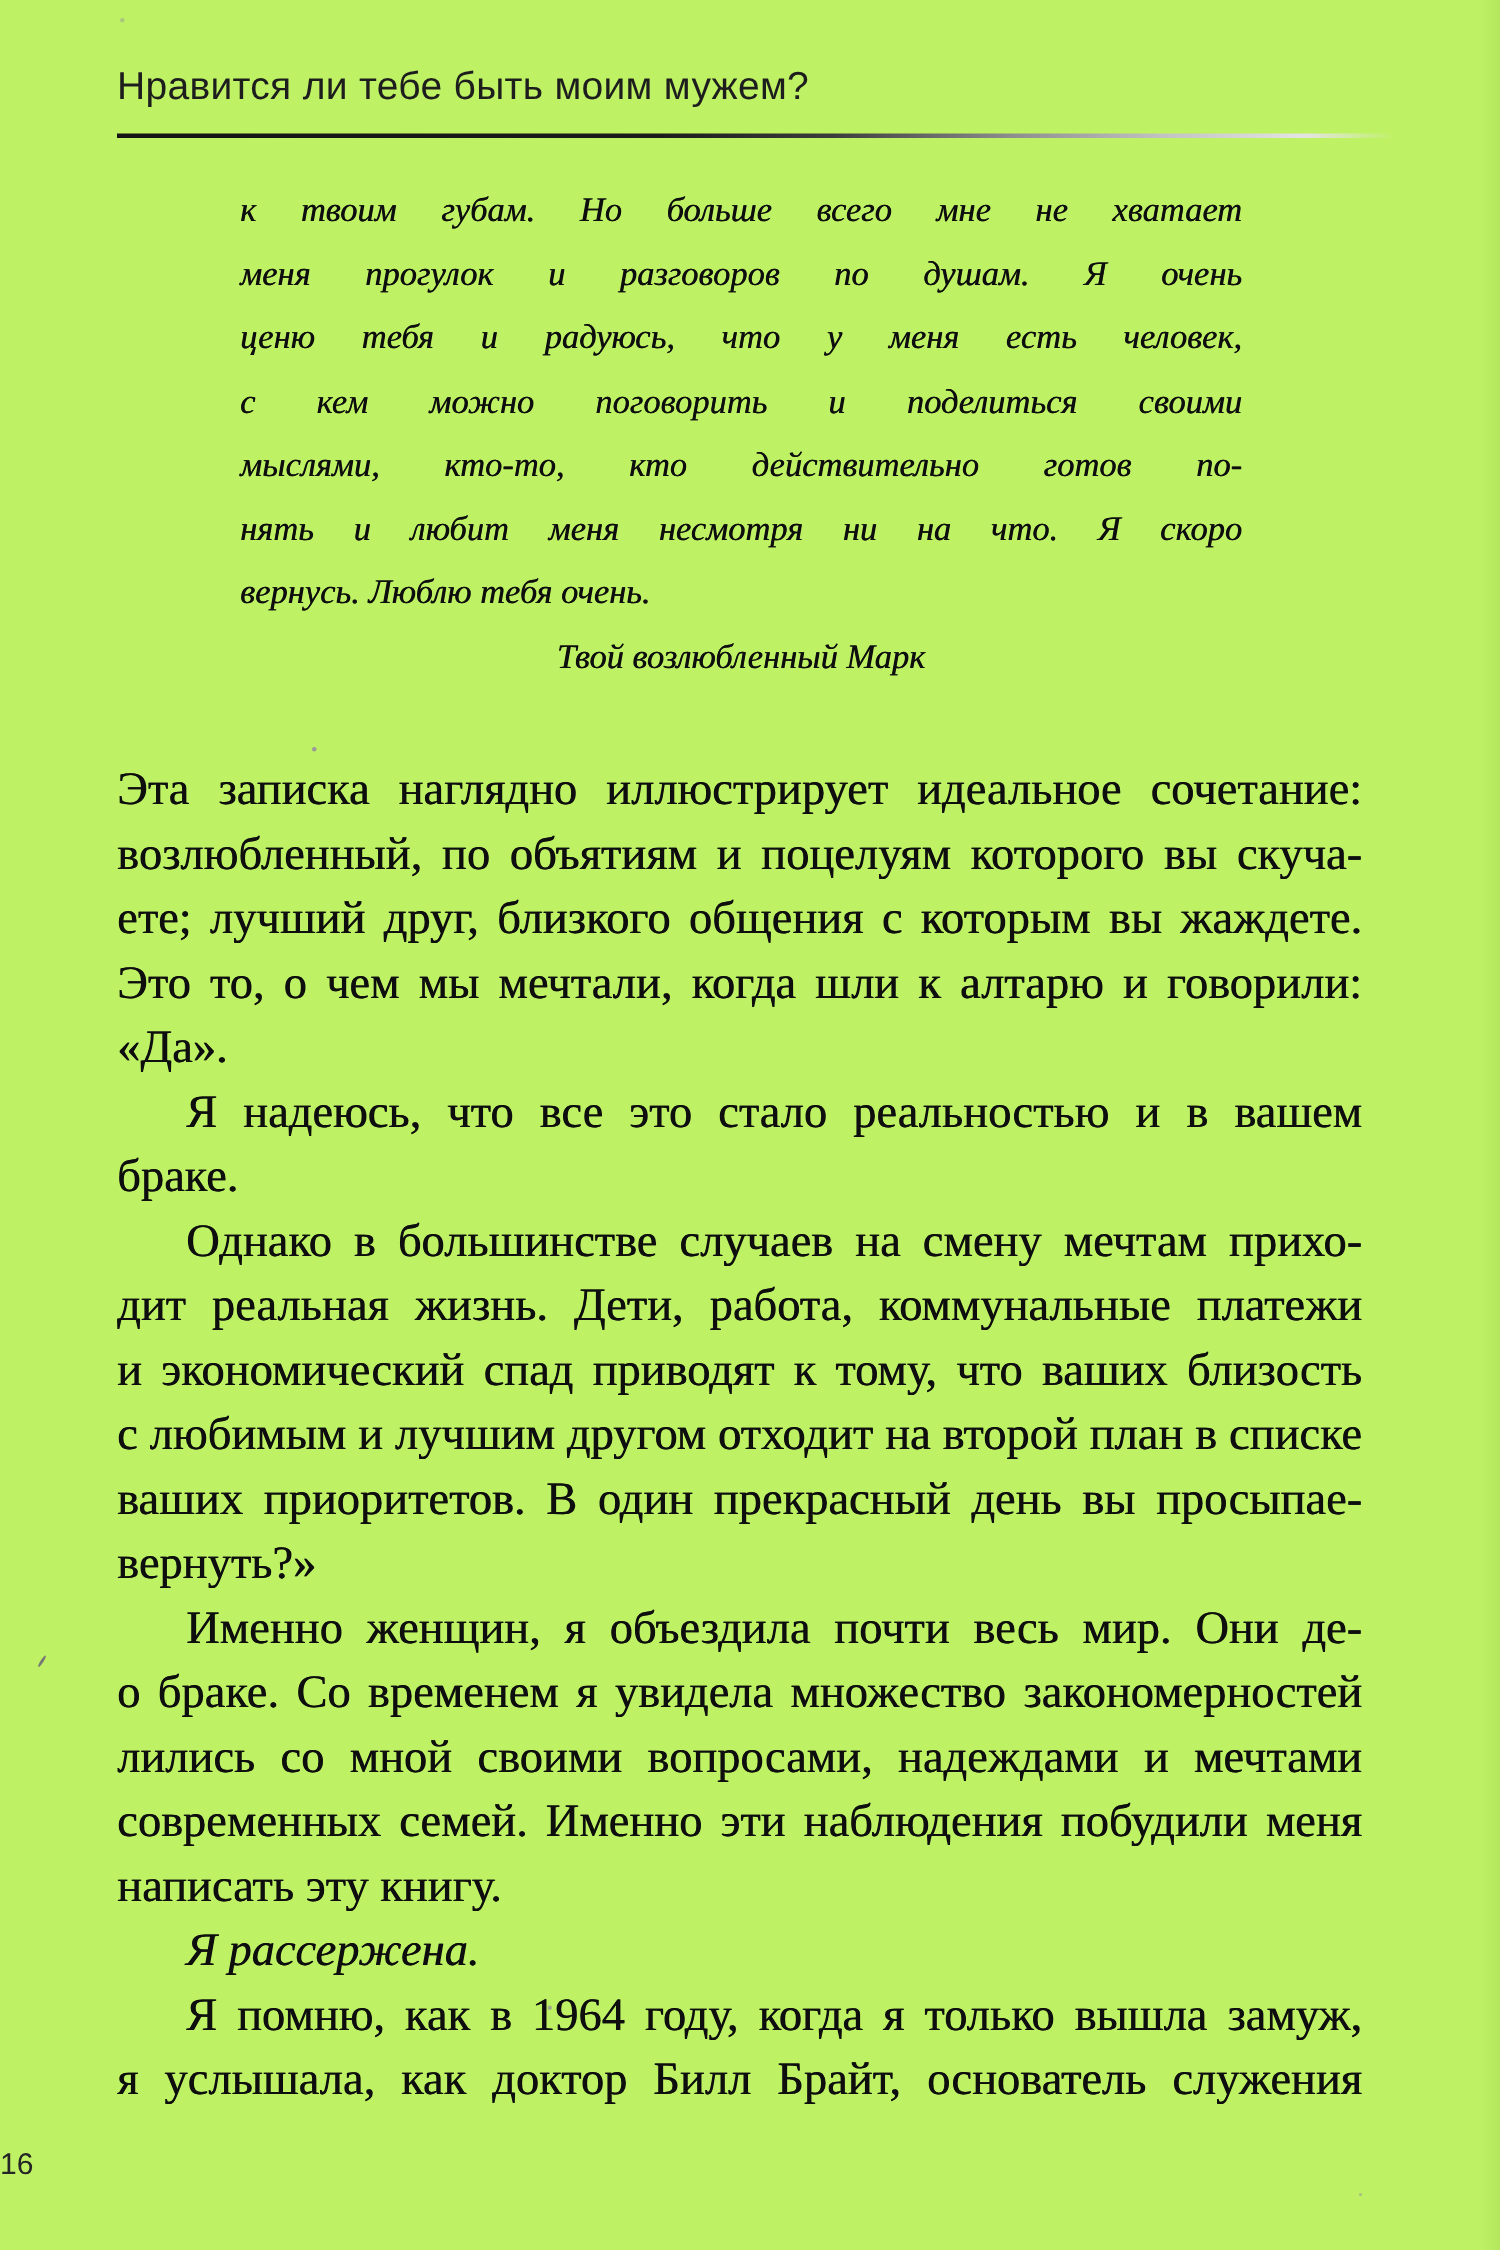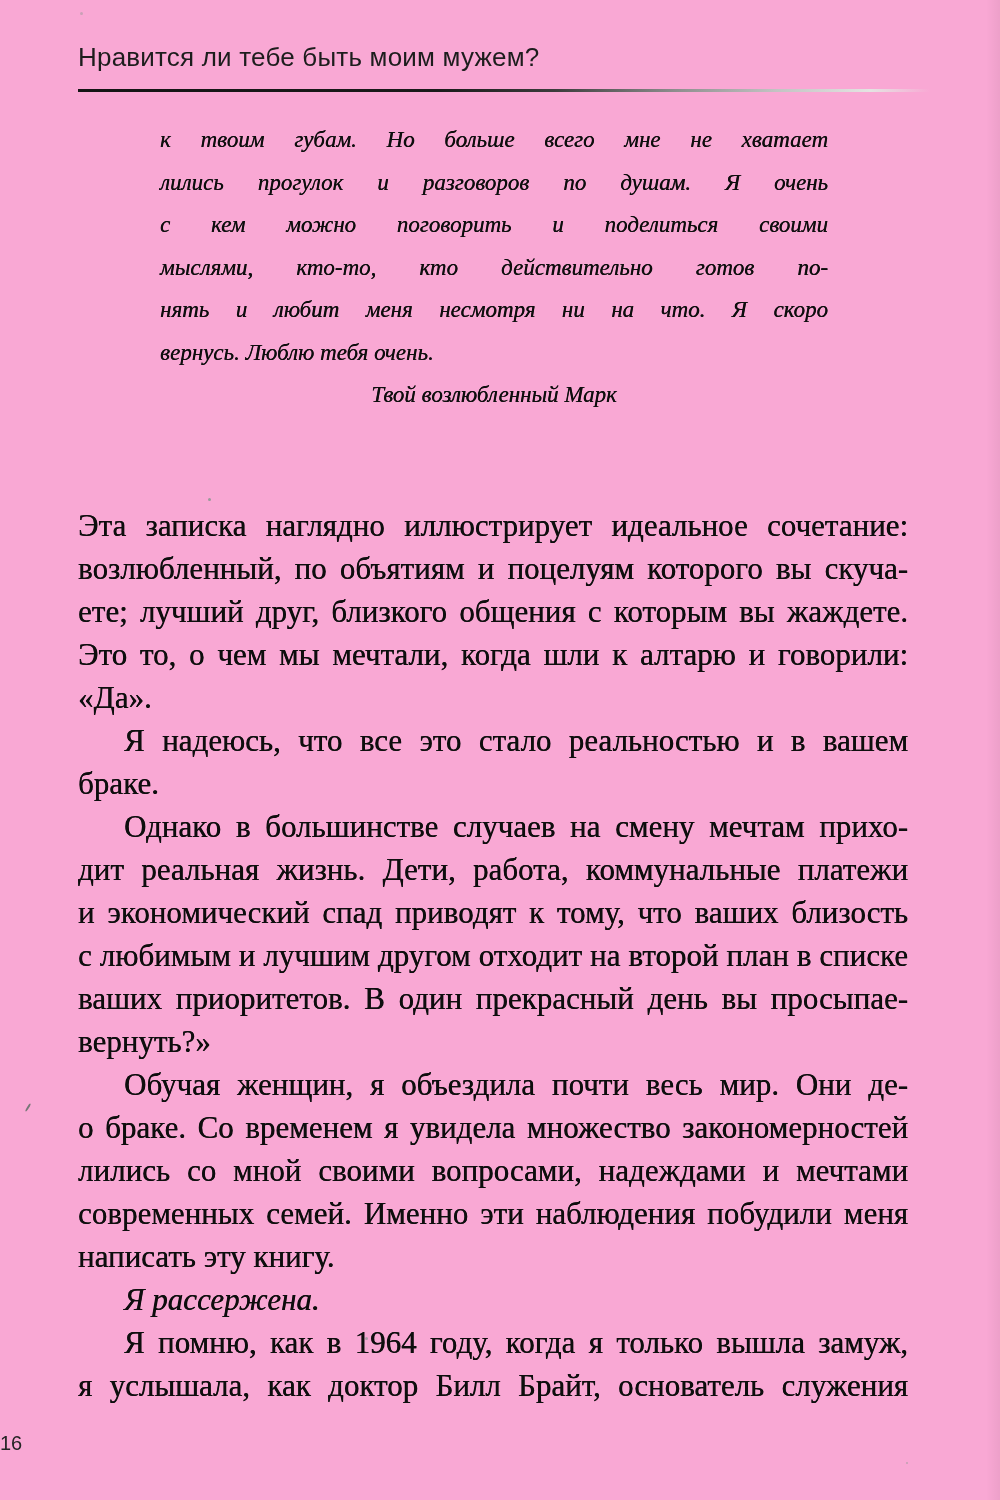--- a/index.html
+++ b/index.html
@@ -1,21 +1,21 @@
 <!DOCTYPE html>
 <html lang="ru"><head>
 <meta charset="utf-8">
 <style>
   html, body { margin: 0; padding: 0; background: #e8e8e6; }
   .page {
     position: relative;
     width: 1000px;
     height: 1500px;
     margin: 0 auto;
-    background: #f9a8d4;
+    background: #bef264;
     overflow: hidden;
     color: #111;
   }
   
   .running-header {
     position: absolute;
     left: 78px;
     top: 42px;
     margin: 0;
     font-family: "Liberation Sans", sans-serif;
@@ -90,42 +90,43 @@
 <body>
 
 <div class="page">
 
   <h1 class="running-header">Нравится ли тебе быть моим мужем?</h1>
 
   <div class="header-rule"></div>
 
   <section class="letter" id="letter">
       <div class="just">к твоим губам. Но больше всего мне не хватает</div>
-      <div class="just">лились прогулок и разговоров по душам. Я очень</div>
+      <div class="just">меня прогулок и разговоров по душам. Я очень</div>
+      <div class="just">ценю тебя и радуюсь, что у меня есть человек,</div>
       <div class="just">с кем можно поговорить и поделиться своими</div>
       <div class="just">мыслями, кто-то, кто действительно готов по-</div>
       <div class="just">нять и любит меня несмотря ни на что. Я скоро</div>
       <div class="">вернусь. Люблю тебя очень.</div>
       <div class="sig">Твой возлюбленный Марк</div>
     </section>
 
   <section class="body-text" id="body">
       <div class="just">Эта записка наглядно иллюстрирует идеальное сочетание:</div>
       <div class="just">возлюбленный, по объятиям и поцелуям которого вы скуча-</div>
       <div class="just">ете; лучший друг, близкого общения с которым вы жаждете.</div>
       <div class="just">Это то, о чем мы мечтали, когда шли к алтарю и говорили:</div>
       <div class="">«Да».</div>
       <div class="just ind">Я надеюсь, что все это стало реальностью и в вашем браке.</div>
       <div class="just ind">Однако в большинстве случаев на смену мечтам прихо-</div>
       <div class="just">дит реальная жизнь. Дети, работа, коммунальные платежи</div>
       <div class="just">и экономический спад приводят к тому, что ваших близость</div>
       <div class="just">с любимым и лучшим другом отходит на второй план в списке</div>
       <div class="just">ваших приоритетов. В один прекрасный день вы просыпае-</div>
       <div class="">вернуть?»</div>
-      <div class="just ind">Обучая женщин, я объездила почти весь мир. Они де-</div>
+      <div class="just ind">Именно женщин, я объездила почти весь мир. Они де-</div>
       <div class="just">о браке. Со временем я увидела множество закономерностей</div>
       <div class="just">лились со мной своими вопросами, надеждами и мечтами</div>
       <div class="just">современных семей. Именно эти наблюдения побудили меня</div>
       <div class="">написать эту книгу.</div>
       <div class="ind it">Я рассержена.</div>
       <div class="just ind">Я помню, как в 1964 году, когда я только вышла замуж,</div>
       <div class="just">я услышала, как доктор Билл Брайт, основатель служения</div>
     </section>
 
   <div class="page-number">16</div>

